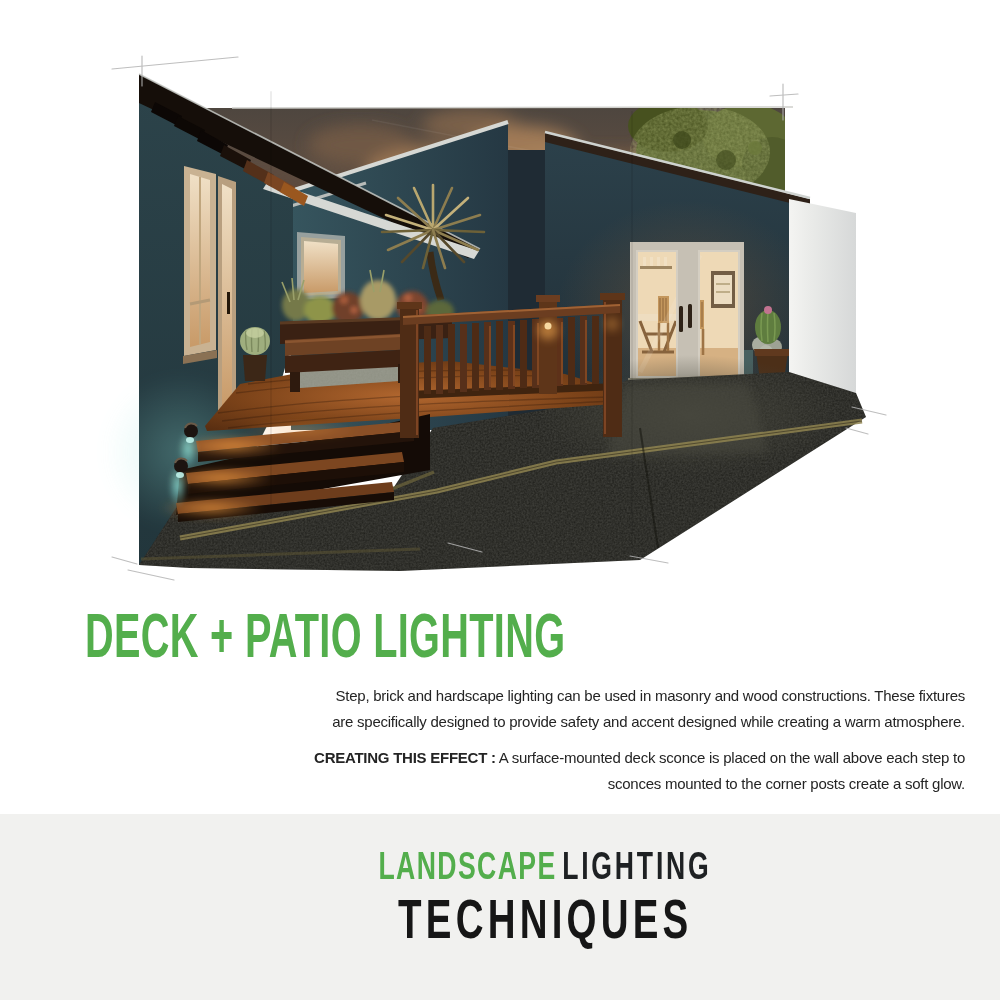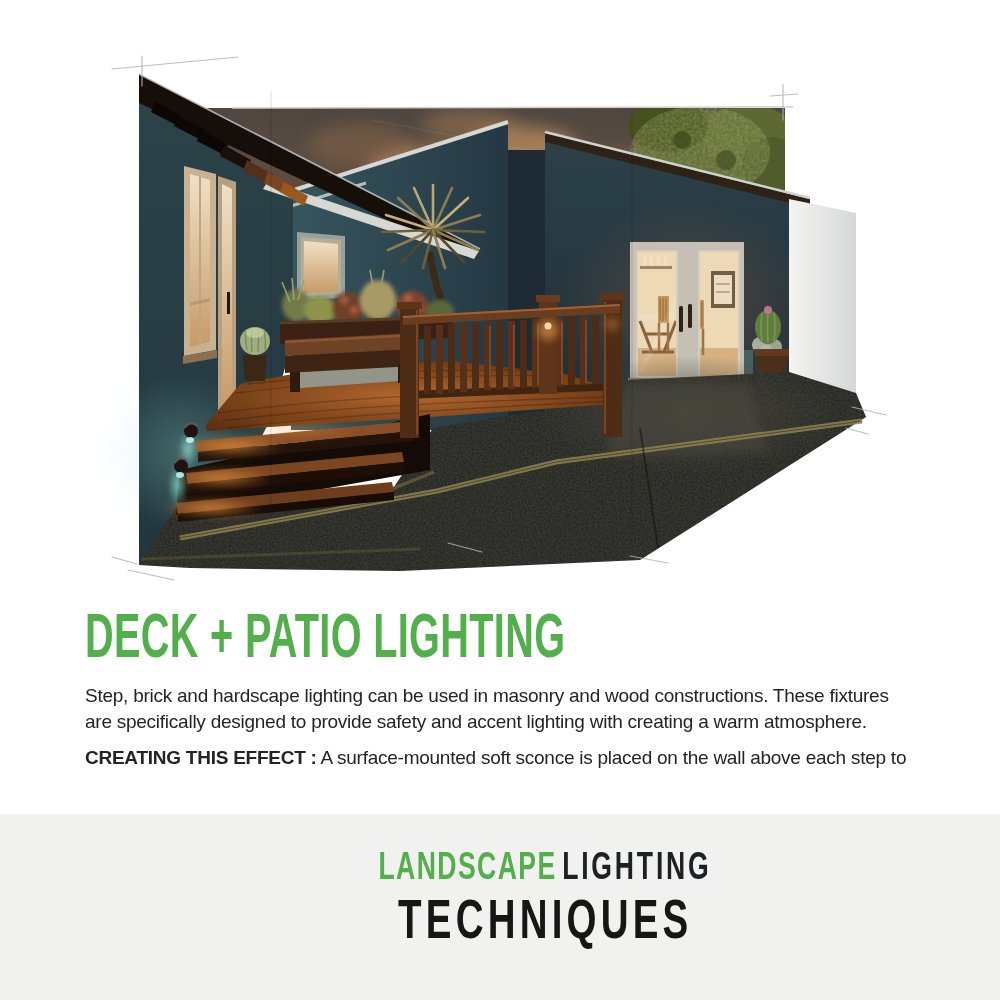--- a/index.html
+++ b/index.html
@@ -4,21 +4,21 @@
 <style>
   html,body{margin:0;padding:0;background:#fff;}
   .page{position:relative;width:1000px;height:1000px;background:var(--page-bg,#fff);overflow:hidden;
         font-family:"Liberation Sans",sans-serif;}
   svg{display:block;}
   .illo{position:absolute;left:0;top:0;}
   
   .article{position:absolute;left:85px;top:604px;width:880px;}
   .h1{margin:0;font-size:63px;font-weight:bold;line-height:1.0;color:var(--accent-green,#53ae4c);}
   .cond{display:inline-block;transform:scaleX(.63);transform-origin:left center;white-space:nowrap;letter-spacing:.5px;}
-  .para{margin:0;padding:0;color:var(--body-text,#242424);font-size:19px;line-height:26px;letter-spacing:-0.25px;}
+  .para{margin:0;padding:0;color:var(--body-text,#242424);font-size:15px;line-height:26px;letter-spacing:-0.25px;text-align:right;}
   .para .line{display:block;white-space:nowrap;}
   .p1{margin-top:16px;}
   .p2{margin-top:10px;}
   .para b{font-weight:bold;}
   
   .footer{position:absolute;left:0;top:814px;width:1000px;height:186px;background:var(--footer-bg,#f1f1ef);text-align:center;padding-left:45px;}
   .fc{display:inline-block;transform:scaleX(.70);transform-origin:center;white-space:nowrap;}
   .f1{margin-top:33px;font-size:38px;font-weight:bold;line-height:1;}
   .f1 .green{color:var(--accent-green,#53ae4c);letter-spacing:2px;}
   .f1 .dark{color:var(--footer-dark,#1e2123);letter-spacing:4px;margin-left:8px;}
@@ -420,24 +420,25 @@
         <line x1="448" y1="543" x2="482" y2="552"></line>
         <line x1="630" y1="556" x2="668" y2="563"></line>
       </g>
     </g>
   </svg>
 
   <section class="article">
     <h1 class="h1"><span class="cond">DECK + PATIO LIGHTING</span></h1>
     <p class="para p1">
       <span class="line">Step, brick and hardscape lighting can be used in masonry and wood constructions. These fixtures</span>
-      <span class="line">are specifically designed to provide safety and accent lighting with creating a warm atmosphere.</span>
+      <span class="line">are specifically designed to provide safety and accent designed while creating a warm atmosphere.</span>
     </p>
     <p class="para p2">
-      <span class="line"><b>CREATING THIS EFFECT :</b><span> A surface-mounted soft sconce is placed on the wall above each step to</span></span>
+      <span class="line"><b>CREATING THIS EFFECT :</b><span> A surface-mounted deck sconce is placed on the wall above each step to</span></span>
+      <span class="line">sconces mounted to the corner posts create a soft glow.</span>
     </p>
   </section>
 
   <footer class="footer">
     <div class="f1">
       <span class="fc"><span class="green">LANDSCAPE</span><span class="dark">LIGHTING</span></span>
     </div>
     <div class="f2">
       <span class="fc">TECHNIQUES</span>
     </div>

